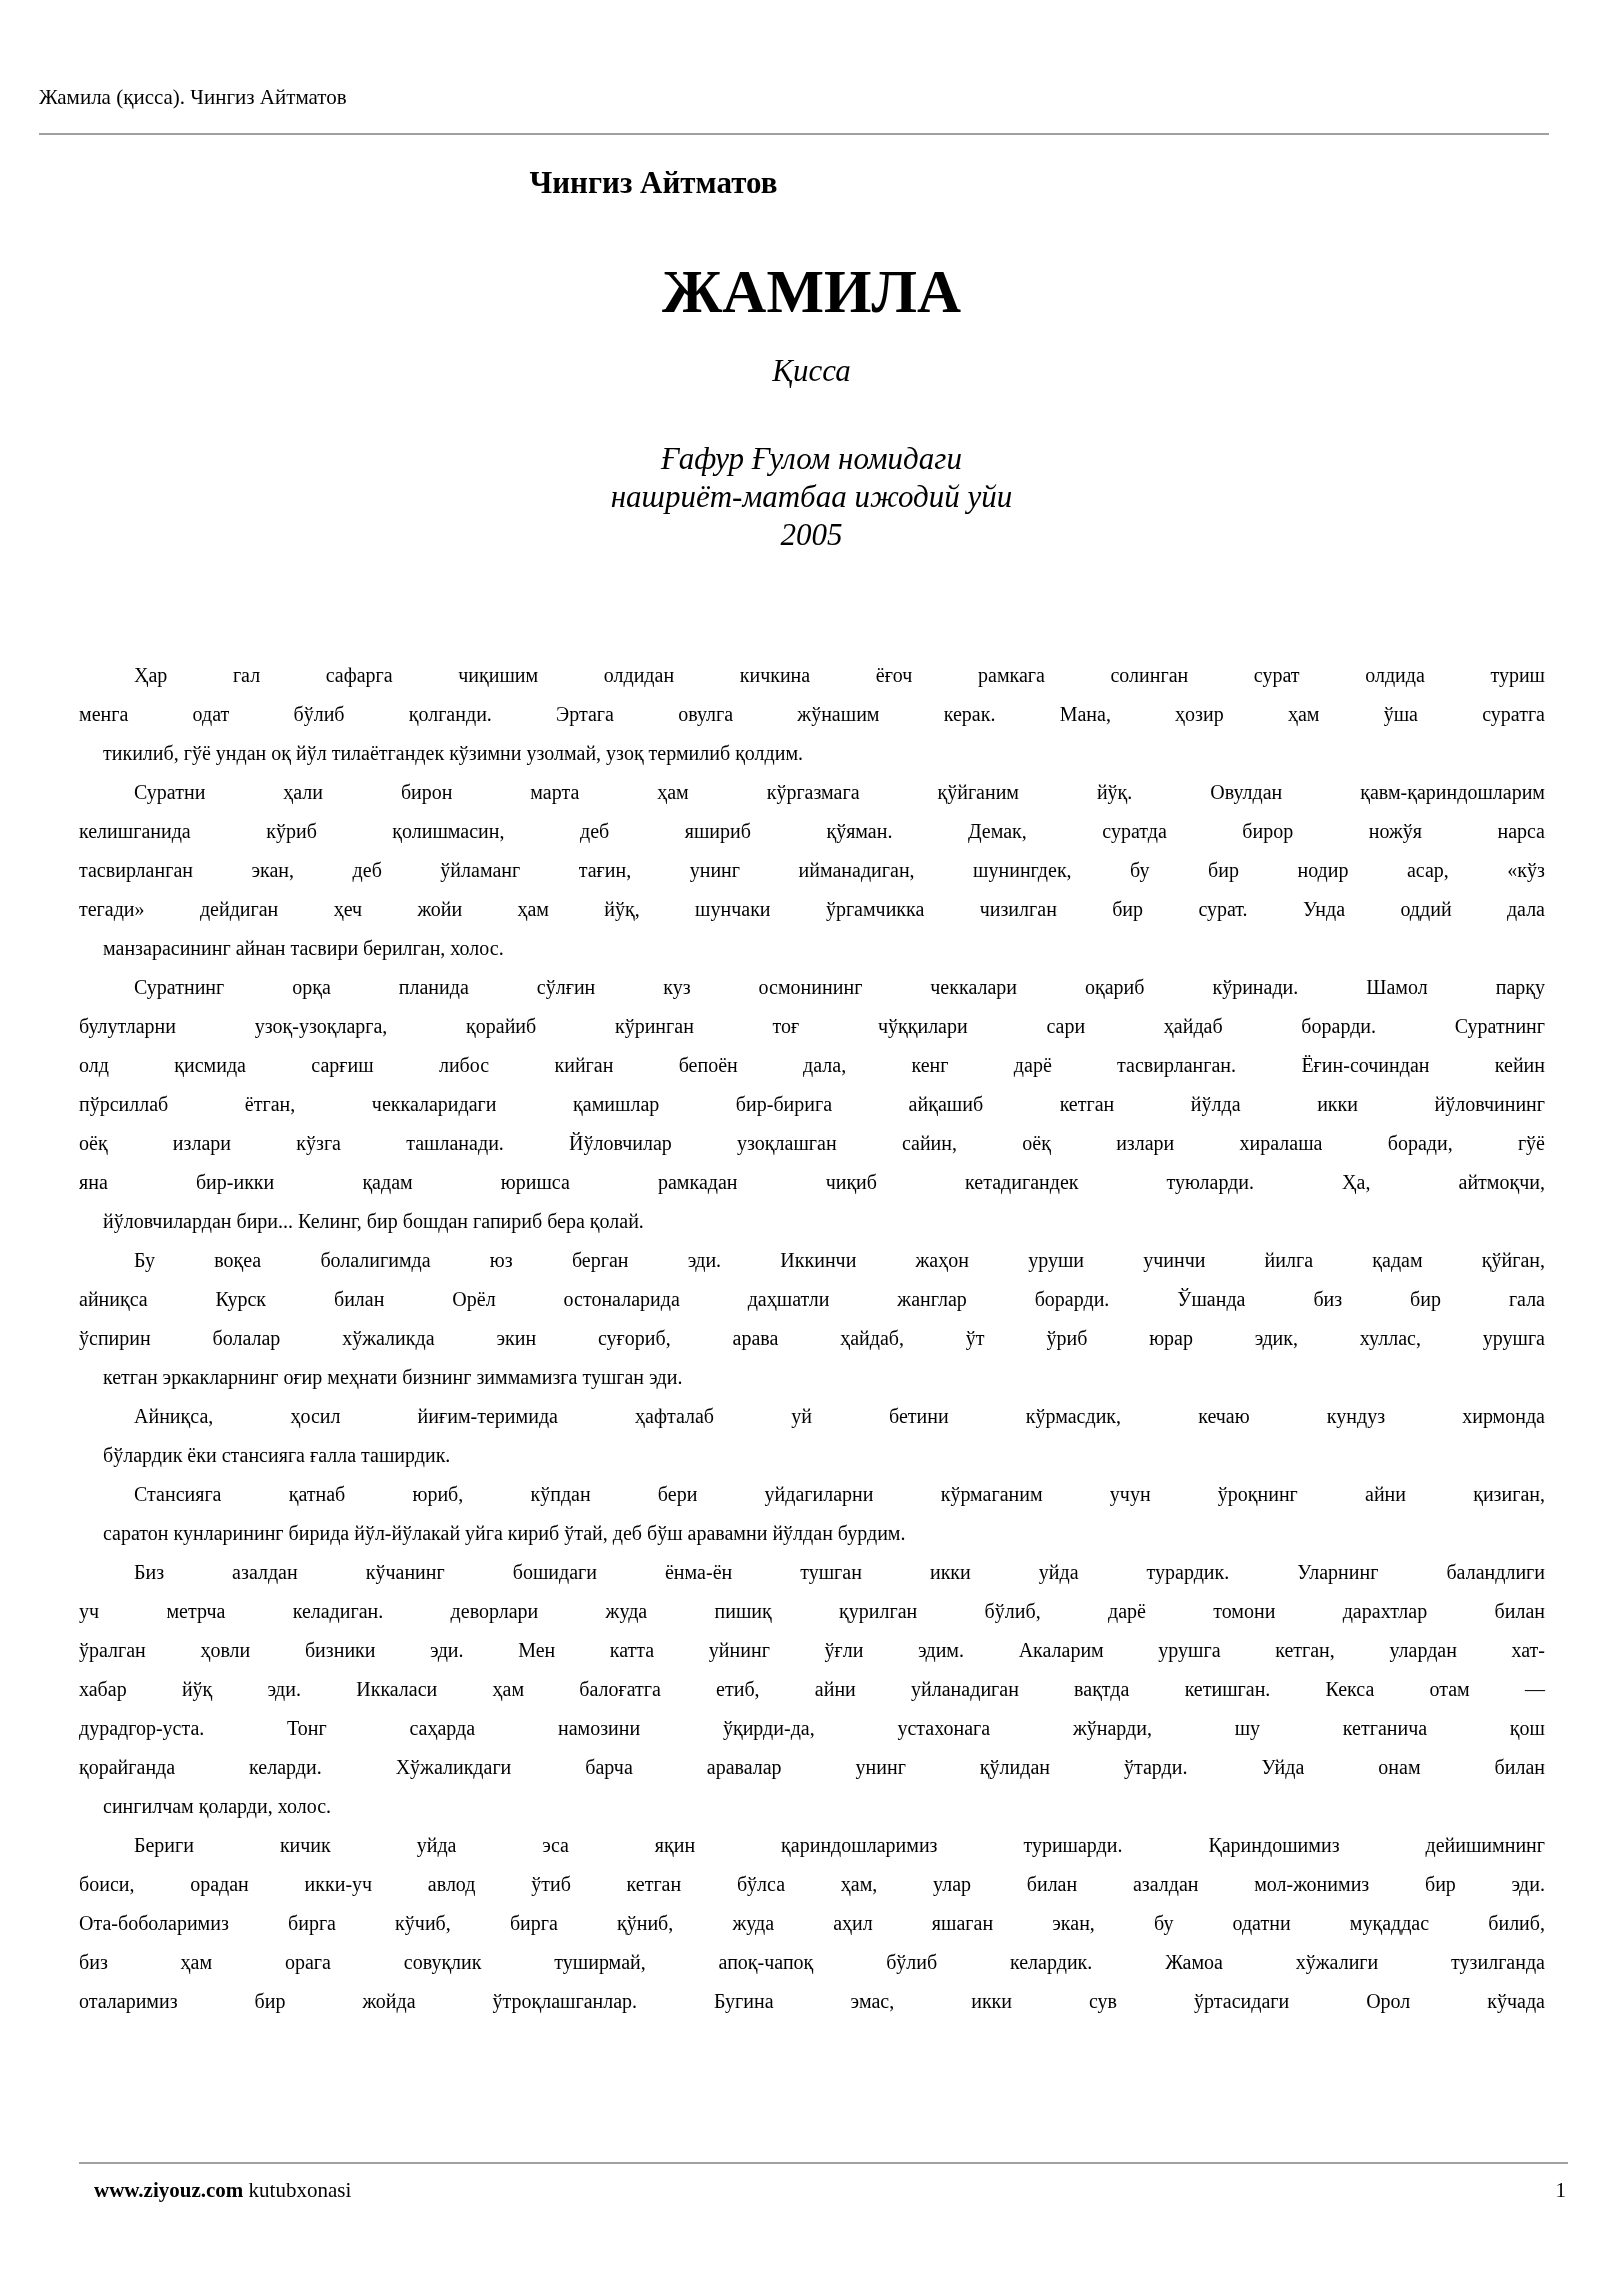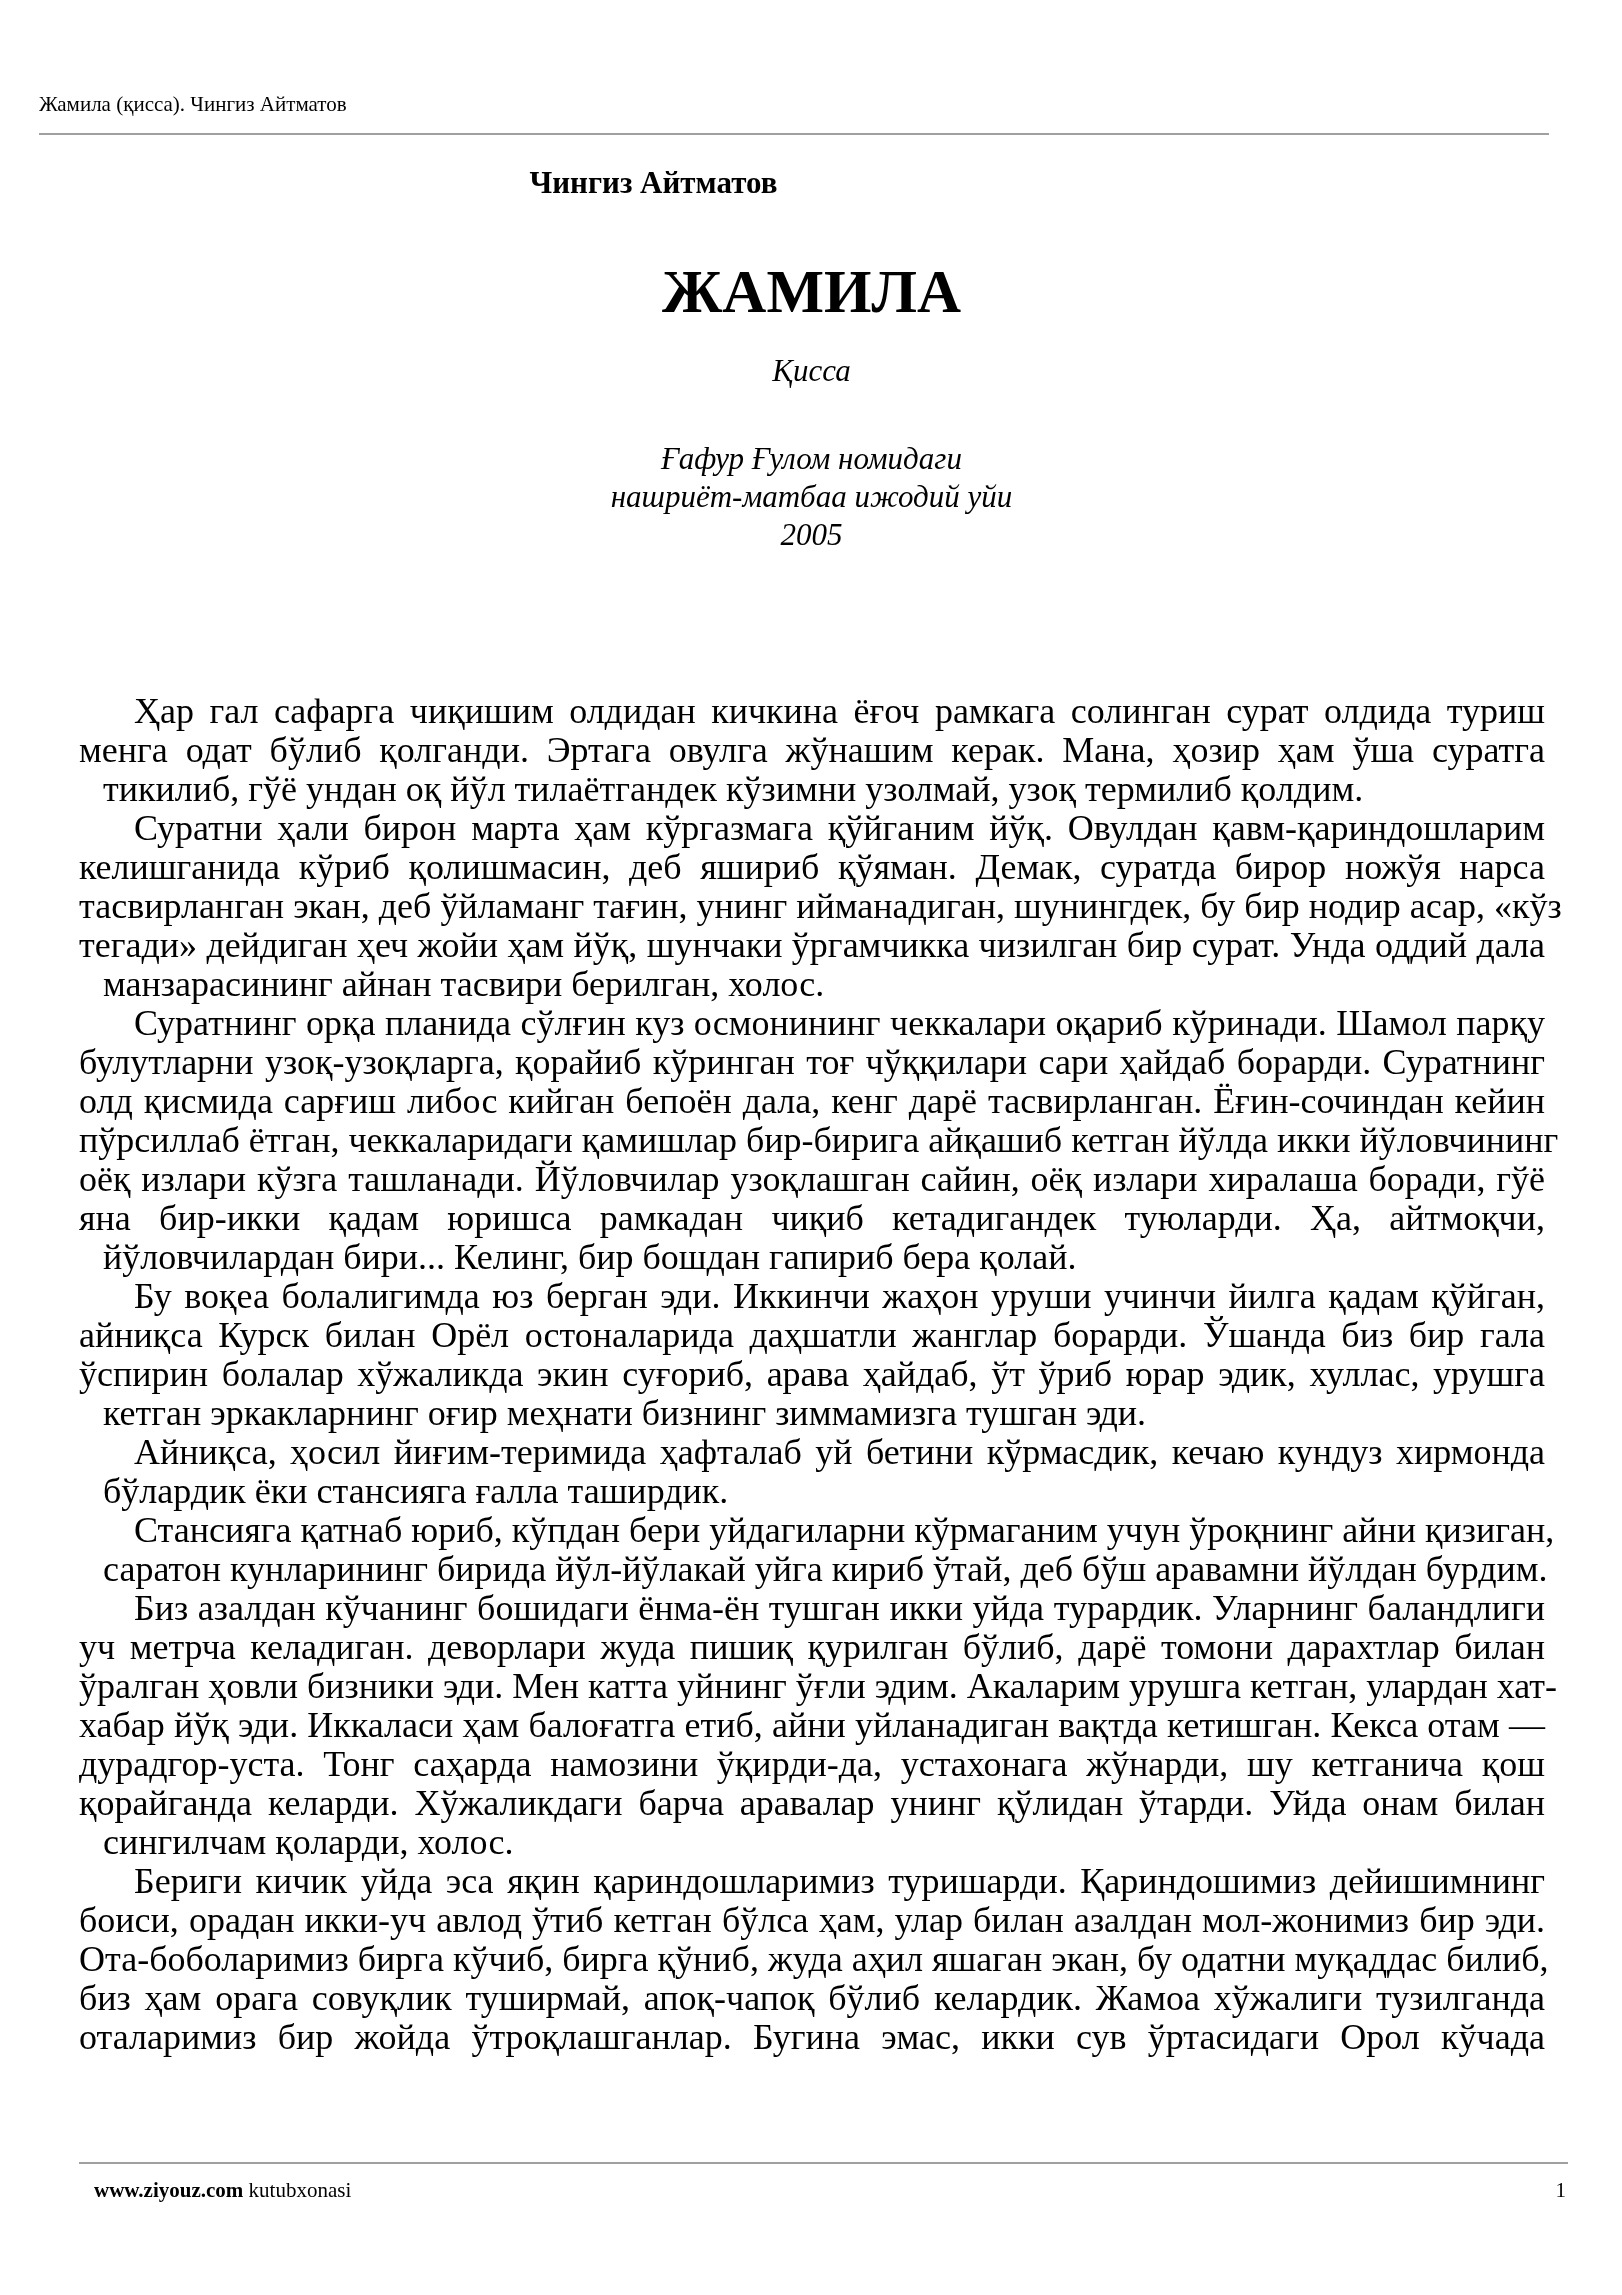--- a/index.html
+++ b/index.html
@@ -1,28 +1,28 @@
 <!DOCTYPE html>
 <html style="font-size:12.6px"><head>
 <meta charset="utf-8">
 <style>
   html, body { margin: 0; padding: 0; background: #ffffff; }
   body { width: 1623px; height: 2295px; position: relative; overflow: hidden;
          font-family: "Liberation Serif", "DejaVu Serif", serif; color: #000; }
-  .running-head { position: absolute; left: 39px; top: 93px; font-size: 21px; line-height: 23.6px; }
+  .running-head { position: absolute; left: 39px; top: 86px; font-size: 21px; line-height: 23.6px; }
   .head-rule { position: absolute; left: 39px; width: 1510px; top: 133px; height: 2.4px; background: #a0a0a0; }
   .author { position: absolute; left: 0; width: 1307px; top: 165px; text-align: center;
             font-size: 31px; font-weight: bold; line-height: 35px; }
   .title { position: absolute; left: 0; width: 1623px; top: 258px; text-align: center;
            font-size: 61px; font-weight: bold; line-height: 68px; }
   .genre { position: absolute; left: 0; width: 1623px; top: 353px; text-align: center;
            font-size: 31px; font-style: italic; line-height: 35px; }
   .publisher { position: absolute; left: 0; width: 1623px; top: 440px; text-align: center;
                font-size: 31px; line-height: 38px; font-style: italic; }
-  .body-text { position: absolute; left: 79px; width: 1466px; top: 692px; font-size: 36px; }
+  .body-text { position: absolute; left: 79px; width: 1466px; top: 656px; font-size: 20px; }
   .line { display: block; height: 39px; line-height: 39px; white-space: nowrap;
           text-align: justify; text-align-last: justify; }
   .line.last { text-align-last: left; margin-left: 24px; }
   .line.indent { padding-left: 55px; }
   .foot-rule { position: absolute; left: 79px; width: 1489px; top: 2162px; height: 2.4px; background: #a0a0a0; }
   .footer-left { position: absolute; left: 94px; top: 2179px; font-size: 21px; line-height: 23.6px; }
   .footer-left b { font-weight: bold; }
   .page-number { position: absolute; right: 57px; top: 2179px; font-size: 21px; line-height: 23.6px; }
 </style>
 </head>

